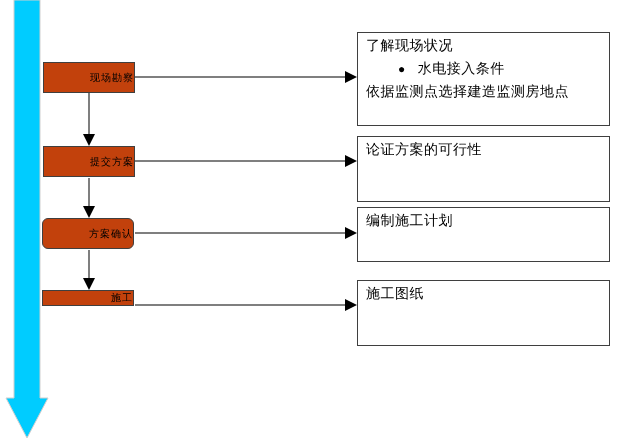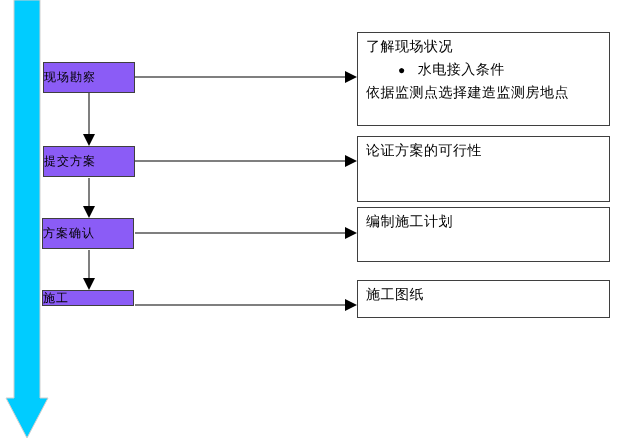--- a/index.html
+++ b/index.html
@@ -17,31 +17,31 @@
   .big-arrow { position: absolute; left: 0; top: 0; width: 60px; height: 441px; }
 
   
   .step-box {
     position: absolute;
     left: 43px;
     width: 92px;
     height: 31px;
     box-sizing: border-box;
     border: 1.5px solid #3f3f3f;
-    background: #8b5cf6;
+    background: #c2410c;
     display: flex;
     align-items: center;
-    justify-content: flex-start;
-    font-size: 12px;
+    justify-content: flex-end;
+    font-size: 10px;
     letter-spacing: 1px;
     white-space: nowrap;
   }
   .step-1 { top: 62px; }
   .step-2 { top: 146px; }
-  .step-3 { top: 218px; left: 42px; }
+  .step-3 { top: 218px; left: 42px; border-radius: 6px; }
   .step-4 { top: 290px; left: 42px; height: 16px; }
 
   
   .vline {
     position: absolute;
     left: 88px;
     width: 2px;
     background: #7f7f7f;
   }
   .v1 { top: 93px;  height: 41px; }
@@ -94,23 +94,23 @@
     background: #ffffff;
     padding: 2px 8px;
     font-size: 14px;
     letter-spacing: 0.5px;
     line-height: 23px;
     white-space: nowrap;
   }
   .detail-1 { top: 32px;  height: 94px; }
   .detail-2 { top: 136px; height: 66px; }
   .detail-3 { top: 207px; height: 55px; }
-  .detail-4 { top: 280px; height: 38px; }
+  .detail-4 { top: 280px; height: 66px; }
 
-  .dline { height: 23px; overflow: hidden; }
+  .dline { height: 23px; overflow: hidden; font-family: Liberation Mono, monospace; }
   .bullet-glyph {
     display: inline-block;
     margin-left: 32px;
     margin-right: 12px;
     font-size: 12px;
   }
 </style>
 </head>
 <body>
 

